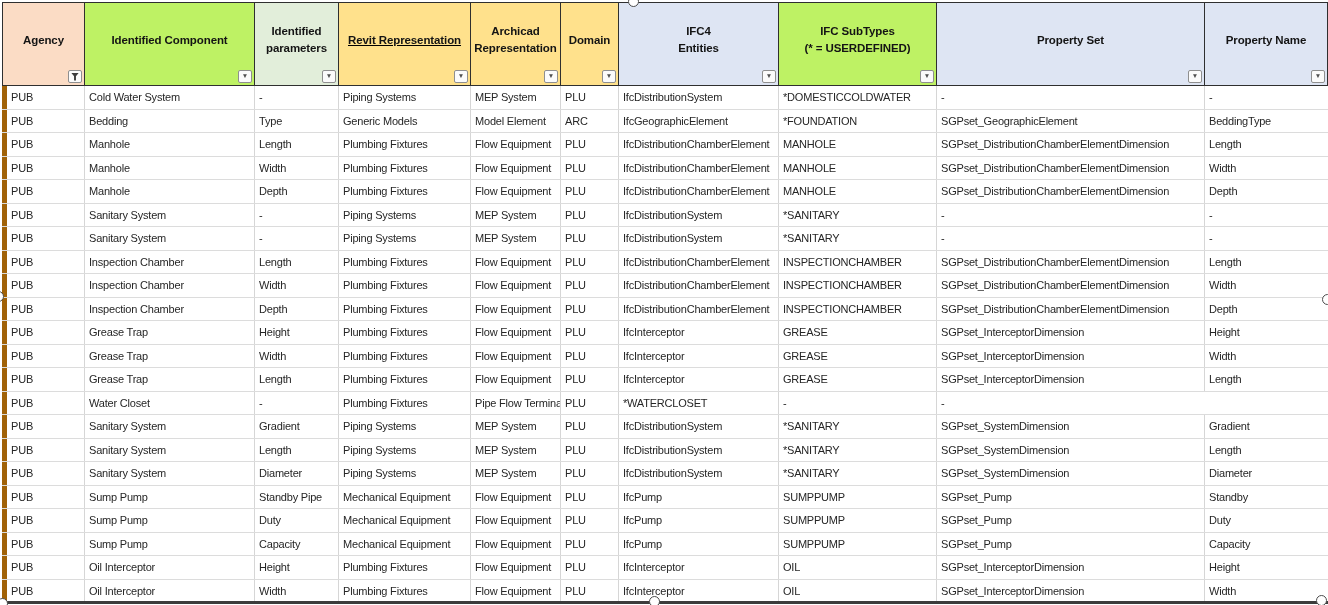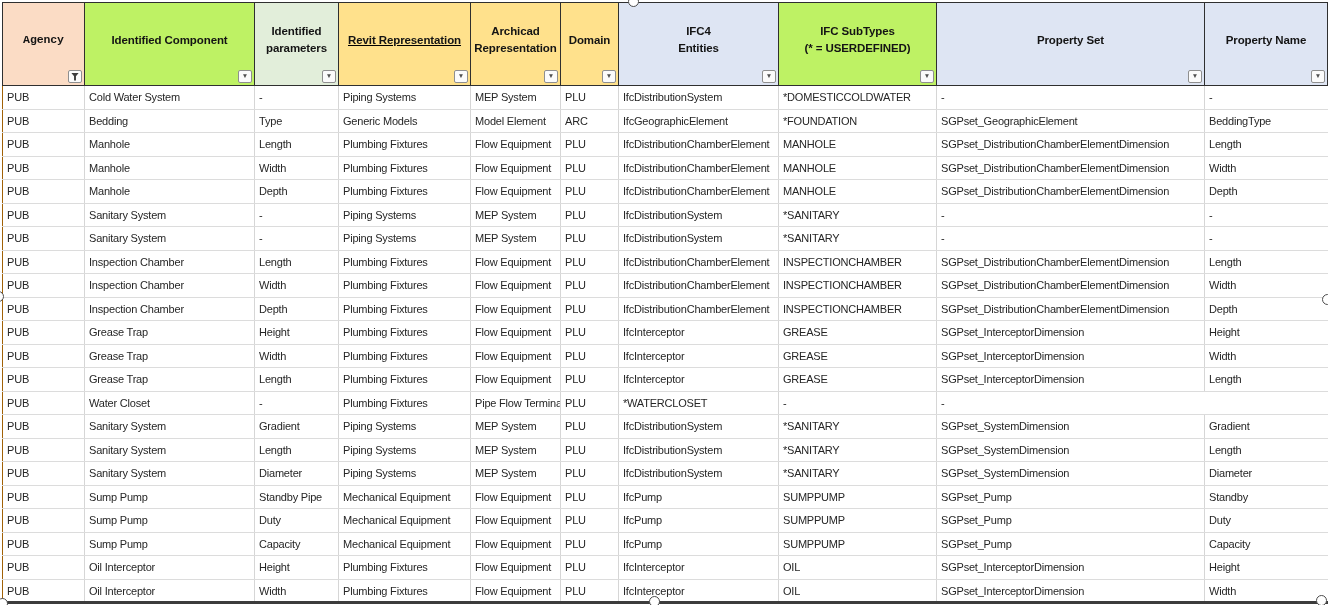--- a/index.html
+++ b/index.html
@@ -35,36 +35,36 @@
   .row{
     display:grid;height:23.5px;border-bottom:1px solid #dcdcdc;box-sizing:border-box;
     grid-template-columns:83px 170px 84px 132px 90px 58px 160px 158px 268px 123px;
     background:#fff;
   }
   .cell{
     border-right:1px solid #d6d6d6;box-sizing:border-box;
     padding-left:4px;display:flex;align-items:center;
     font-size:11px;color:#262626;white-space:nowrap;overflow:hidden;letter-spacing:-0.2px;
   }
-  .cell:first-child{border-left:1px solid #a16207;}
+  .cell:first-child{border-left:5px solid #a16207;}
   .cell:last-child{border-right:none;}
   .bottom-border{
     position:absolute;left:0;top:601px;width:1328px;height:3px;background:#3c3c3c;
   }
   .handle{
     position:absolute;width:11px;height:11px;border:1.6px solid #4c4c4c;
     background:#fff;border-radius:50%;z-index:5;box-sizing:border-box;
   }
 </style>
 </head>
 <body>
 
 <div class="sheet">
   <div class="hdr" id="hdr">
-      <div class="hcell" style="background: rgb(251, 220, 197); font-family: Liberation Mono, monospace;">
+      <div class="hcell" style="background: rgb(251, 220, 197);">
         <span class="hlabel">Agency</span>
         <button class="fbtn">
           <span class="funnel"></span>
         </button>
       </div>
       <div class="hcell" style="background: #bef264;">
         <span class="hlabel">Identified Component</span>
         <button class="fbtn">
           <span class="arrow">▼</span>
         </button>

